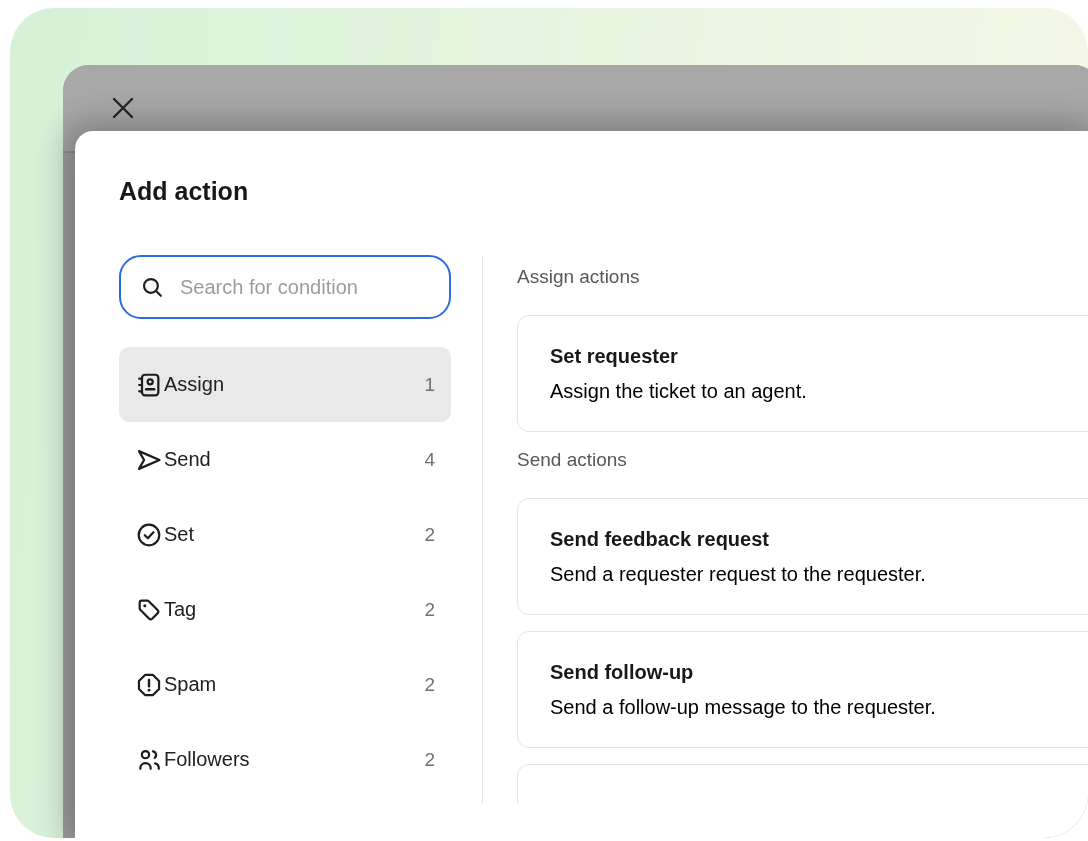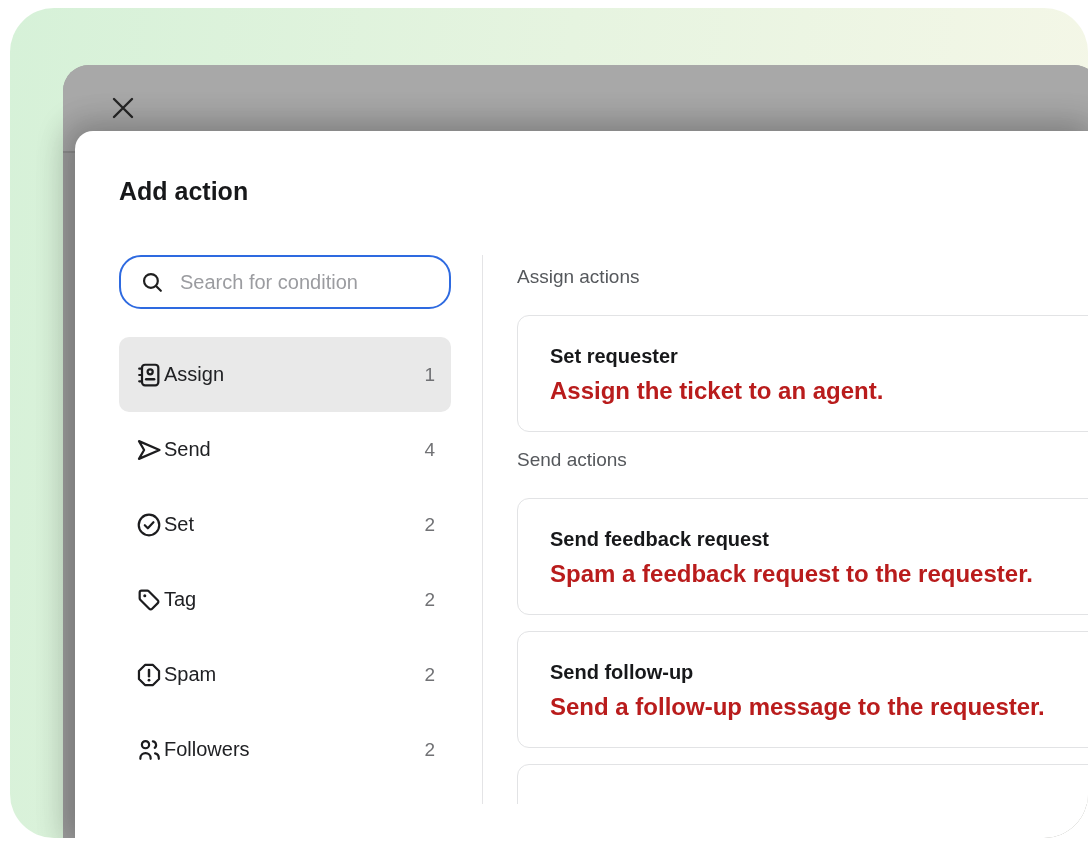--- a/index.html
+++ b/index.html
@@ -50,21 +50,21 @@
     box-shadow:-10px -8px 30px rgba(0,0,0,.20), 0 0 46px rgba(0,0,0,.10);
   }
   .modal-inner { position:absolute; inset:0; padding:46px 0 0 44px; overflow:hidden; }
   .modal-title { font-size:25px; font-weight:700; color:#17181a; margin-bottom:49px; }
 
   .modal-body { display:flex; align-items:stretch; height:calc(100% - 124px); }
 
   
   .left-col { width:332px; flex:none; }
   .search-box {
-    height:54px; border:2px solid #2e6ae0; border-radius:22px;
+    height:64px; border:2px solid #2e6ae0; border-radius:22px;
     background:#fff; display:flex; align-items:center;
     padding:0 14px 0 16px; gap:13px; margin-bottom:28px;
   }
   .search-box input {
     border:none; outline:none; flex:1; min-width:0;
     font-family:"Liberation Sans", sans-serif;
     font-size:20px; color:#202124; background:transparent;
   }
   .search-box input::placeholder { color:#9b9ca0; }
   .cat-row {
@@ -83,21 +83,21 @@
   .right-col { flex:1; padding:10px 0 0 34px; overflow:hidden; }
   .section + .section { margin-top:12px; }
   .section-label { font-size:19px; color:#55585c; line-height:24px; margin-bottom:26px; }
   .action-card {
     border:1px solid #e2e3e5; border-radius:12px;
     padding:28px 32px; margin-bottom:16px;
     background:#fff; cursor:pointer;
   }
   .action-card.stub { height:117px; }
   .action-title { font-size:20px; font-weight:700; color:#17181a; line-height:24px; }
-  .action-desc { font-size:24px; color:#b91c1c; line-height:24px; margin-top:11px;font-weight:bold; }
+  .action-desc { font-size:20px; color:#000000; line-height:24px; margin-top:11px; }
 
   svg { display:block; }
 </style>
 </head>
 <body>
 
 <div class="backdrop">
   <div class="window">
     <div class="window-header">
       <span class="close-btn">
@@ -195,21 +195,21 @@
               <div class="section-label">Assign actions</div>
               <div class="action-card">
                 <div class="action-title">Set requester</div>
                 <div class="action-desc">Assign the ticket to an agent.</div>
               </div>
             </div>
             <div class="section">
               <div class="section-label">Send actions</div>
               <div class="action-card">
                 <div class="action-title">Send feedback request</div>
-                <div class="action-desc">Spam a feedback request to the requester.</div>
+                <div class="action-desc">Send a requester request to the requester.</div>
               </div>
               <div class="action-card">
                 <div class="action-title">Send follow-up</div>
                 <div class="action-desc">Send a follow-up message to the requester.</div>
               </div>
               <div class="action-card stub"></div>
             </div>
           </div>
       </div>
     </div>

